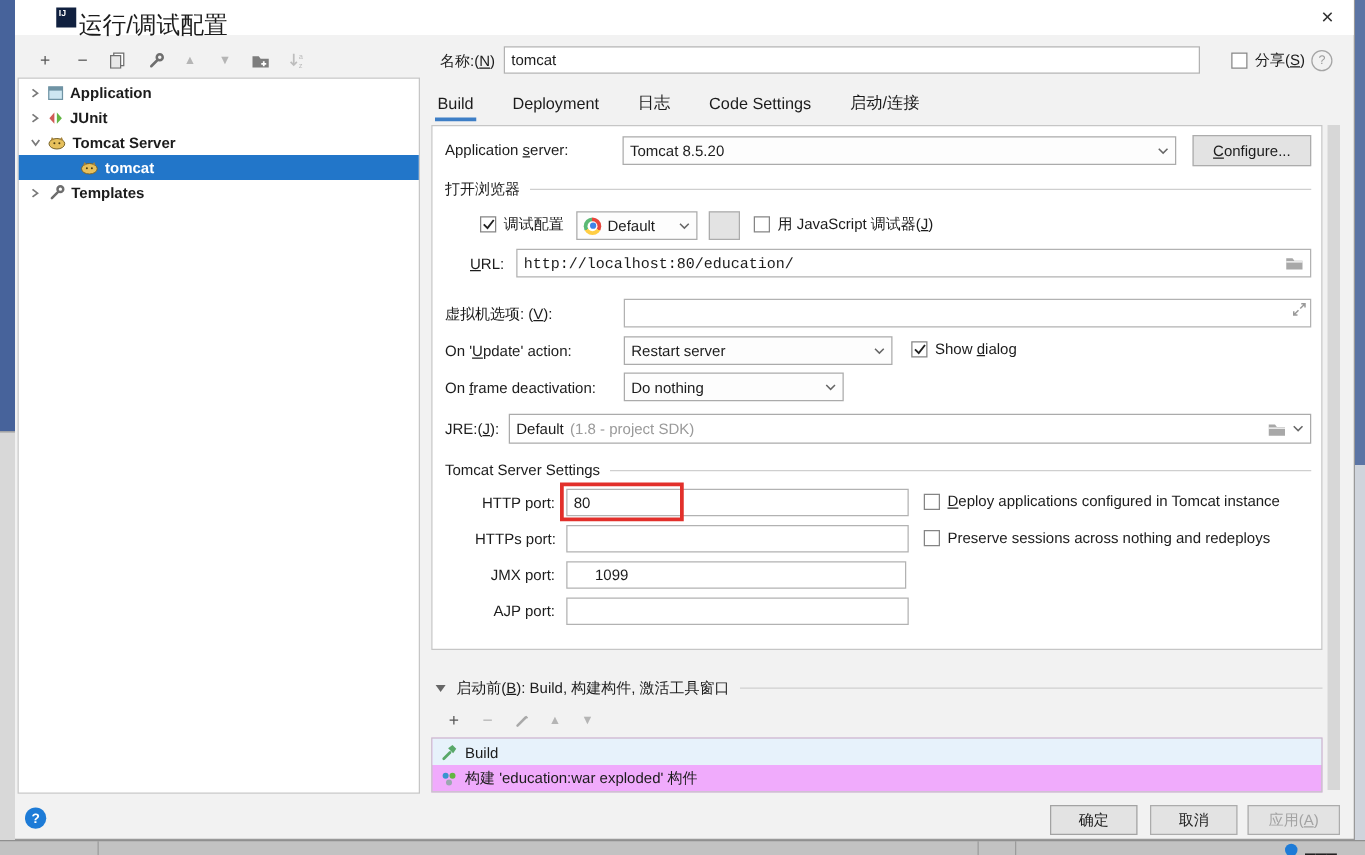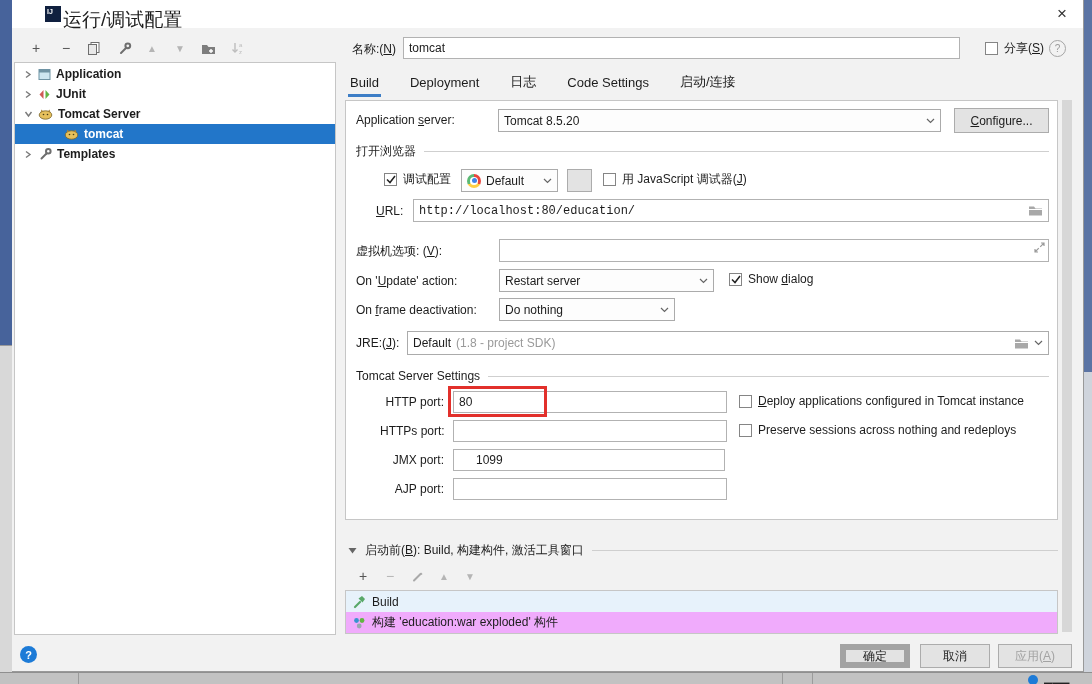--- a/index.html
+++ b/index.html
@@ -66,21 +66,21 @@
   
   .bl-head{left:336px;top:542px;width:710px}
   .bl-list{left:333px;top:590px;width:713px;height:44px;background:#f0abfc;border:1px solid #c6c6c6;box-sizing:border-box}
   .bl-row{position:absolute;left:0;width:100%;height:21px;display:flex;align-items:center;gap:6px;
           padding-left:6px;box-sizing:border-box}
   .bl-row.first{background:#e7f2fb}
   
   .help-blue{left:8px;top:646px;width:17px;height:17px;border-radius:50%;background:#1d7bd7;color:#fff;
              font-weight:bold;font-size:11px;display:flex;align-items:center;justify-content:center}
   .fbtn{top:644px;height:24px;font-size:12px}
-  .ok{left:828px;width:70px;border:6px solid #a3a3a3}
+  .ok{left:828px;width:70px;border:1px solid #a3a3a3}
   .cancel{left:908px;width:70px}
   .apply{left:986px;width:74px;color:#a3a3a3}
   u{text-decoration:underline}
 </style>
 </head>
 <body>
 
 <div class="abs bg-left"></div>
 <div class="abs bg-left-low"></div>
 <div class="abs bg-right"></div>

